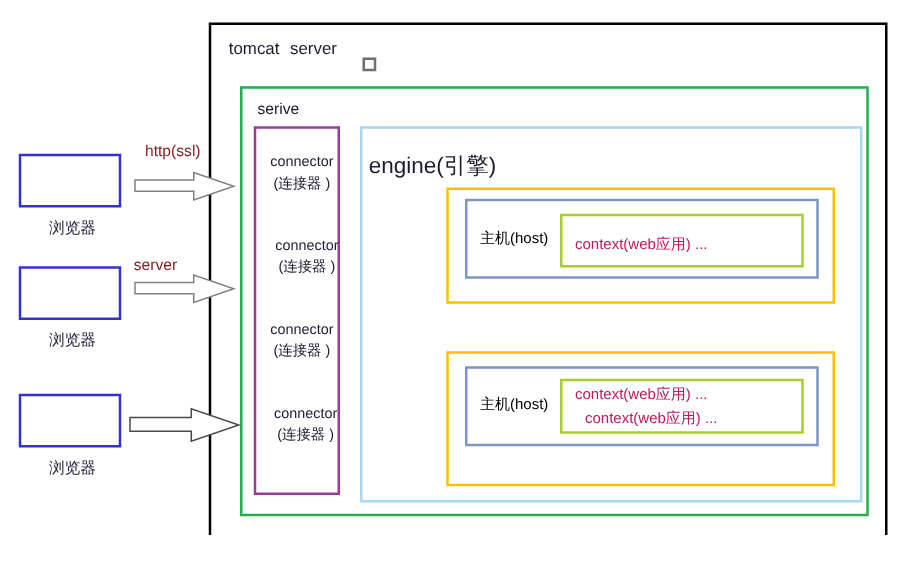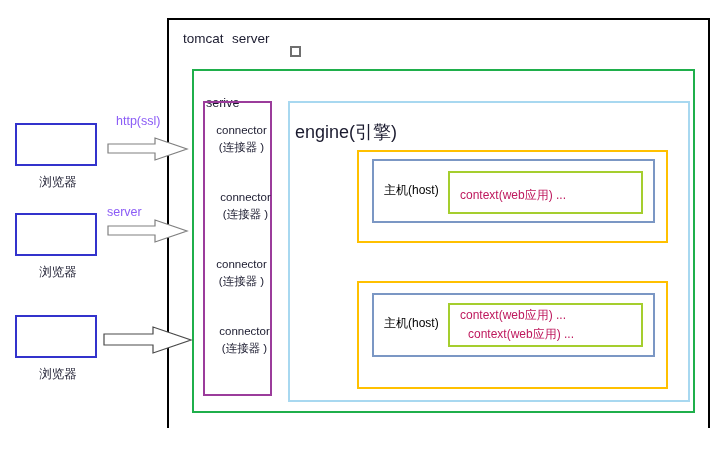--- a/index.html
+++ b/index.html
@@ -28,21 +28,21 @@
   #server-square {
     left: 290px; top: 46px; width: 11px; height: 11px;
     border: 2px solid #6f6f6f;
   }
 
   
   #serive-box {
     left: 192px; top: 69px; width: 503px; height: 344px;
     border: 2px solid #1FAF4B;
   }
-  #serive-title { left: 206px; top: 96px; font-size: 12.5px; }
+  #serive-title { left: 206px; top: 80px; font-size: 12.5px; }
 
   
   #connector-box {
     left: 203px; top: 101px; width: 69px; height: 295px;
     border: 2px solid #9B3C9B;
   }
   .connector-entry { position: absolute; width: 100%; }
   .connector-entry .c-en,
   .connector-entry .c-zh {
     display: block; font-size: 11.5px; line-height: 17px; color: #1b1b2f;
@@ -88,21 +88,21 @@
   }
   .browser-label {
     font-size: 12.5px; color: #1b1b2f;
     width: 82px; text-align: center; line-height: 43px; margin-top: 36px;
   }
   #browser-0 { left: 15px; top: 123px; }
   #browser-1 { left: 15px; top: 213px; }
   #browser-2 { left: 15px; top: 315px; }
 
   
-  .proto-label { font-size: 12.5px; color: #8b5cf6; }
+  .proto-label { font-size: 12.5px; color: #7f1d1d; }
   #proto-0 { left: 116px; top: 114px; }
   #proto-1 { left: 107px; top: 205px; }
 
   
   .arrow-svg { position: absolute; }
   #arrow-0 { left: 107px; top: 136px; }
   #arrow-1 { left: 107px; top: 218px; }
   #arrow-2 { left: 103px; top: 325px; }
 </style>
 </head>

